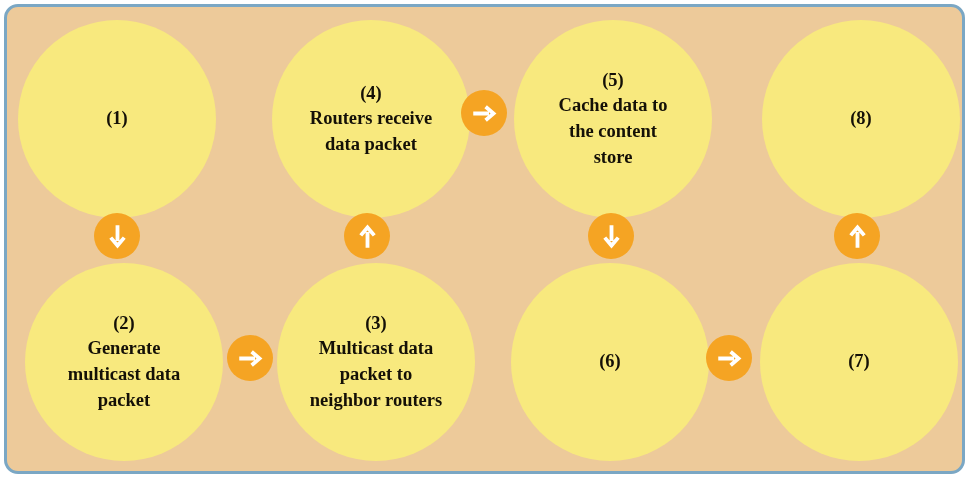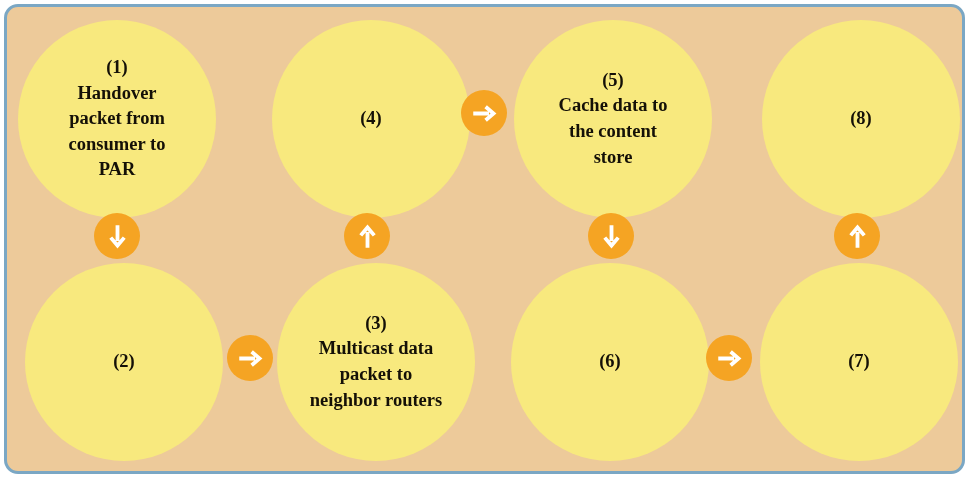--- a/index.html
+++ b/index.html
@@ -71,43 +71,44 @@
   .badge.right svg{ transform: rotate(0deg); }
 </style>
 </head>
 <body>
 
 <div id="canvas">
   <div id="frame"></div>
 
   <div class="node" style="left:18px;top:20px;width:198px;height:198px;">
     <span class="num">(1)</span>
-    <span class="lbl">Handover
-packet from
-consumer to
-PAR</span>
   </div>
 
   <div class="node" style="left:272px;top:20px;width:198px;height:198px;">
     <span class="num">(4)</span>
+    <span class="lbl">Routers receive
+data packet</span>
   </div>
 
   <div class="node" style="left:514px;top:20px;width:198px;height:198px;">
     <span class="num">(5)</span>
     <span class="lbl">Cache data to
 the content
 store</span>
   </div>
 
   <div class="node" style="left:762px;top:20px;width:198px;height:198px;">
     <span class="num">(8)</span>
   </div>
 
   <div class="node" style="left:25px;top:263px;width:198px;height:198px;">
     <span class="num">(2)</span>
+    <span class="lbl">Generate
+multicast data
+packet</span>
   </div>
 
   <div class="node" style="left:277px;top:263px;width:198px;height:198px;">
     <span class="num">(3)</span>
     <span class="lbl">Multicast data
 packet to
 neighbor routers</span>
   </div>
 
   <div class="node" style="left:511px;top:263px;width:198px;height:198px;">

